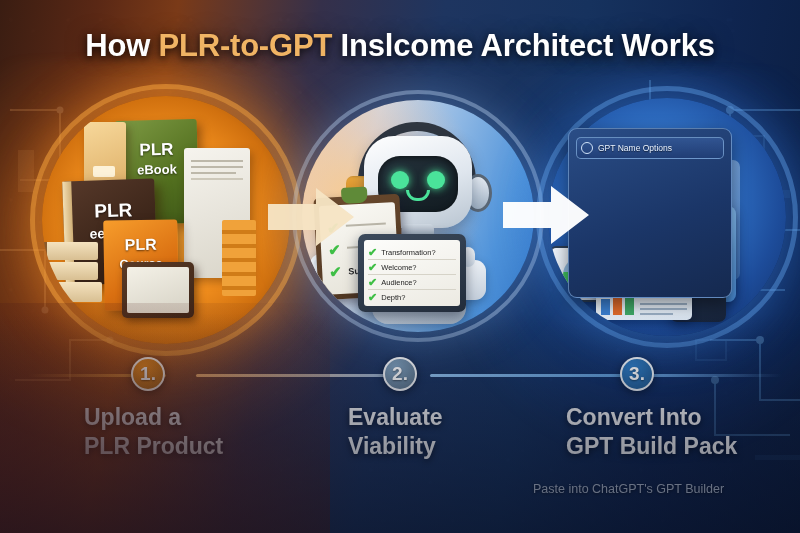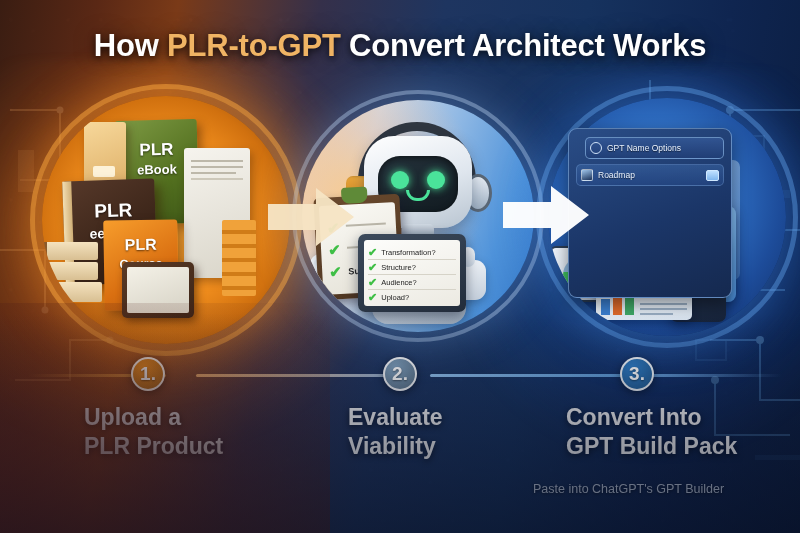--- a/index.html
+++ b/index.html
@@ -124,21 +124,21 @@
     box-shadow:0 6px 18px rgba(0,0,0,.45);
     padding:8px 7px;
   }
   .gpt-row{
     display:flex; align-items:center; gap:5px;
     height:22px; margin-bottom:5px;
     background:linear-gradient(180deg, rgba(88,140,210,.72), rgba(48,92,165,.72));
     border:1px solid rgba(160,205,250,.55);
     border-radius:5px; padding:0 4px;
   }
-  .gpt-row.first{ background:linear-gradient(180deg, rgba(52,88,150,.85), rgba(32,62,118,.85));margin-left:9px; }
+  .gpt-row.first{ background:linear-gradient(180deg, rgba(52,88,150,.85), rgba(32,62,118,.85)); }
   .gpt-row.dim{ background:linear-gradient(180deg, rgba(70,118,185,.40), rgba(42,80,150,.40)); border-color:rgba(150,195,245,.28); }
   .gpt-ico{ width:12px; height:12px; flex:0 0 12px; border-radius:2px; display:block; }
   .gpt-txt{ font-size:8.5px; color:#eaf3ff; white-space:nowrap; overflow:hidden;
     text-shadow:0 1px 1px rgba(0,0,0,.55); flex:1; }
   .gpt-badge{ width:13px; height:11px; border-radius:2px;
     background:linear-gradient(180deg,#bfe0ff,#7fb6ee); border:1px solid #cfe8ff; flex:0 0 13px;}
 
   
   .rail{
     position:absolute; height:3px; top:374px; border-radius:2px;
@@ -348,29 +348,29 @@
                 box-shadow:0 5px 13px rgba(10,20,40,.5); padding:6px;">
       <div style="width:100%; height:100%; background:linear-gradient(160deg,#fdfdfb,#eceae2);
                   border-radius:3px; padding:5px 4px;">
         <div id="checklist-rows">
             <div style="display: flex; align-items: center; gap: 4px; height: 15px; border-bottom: 1px solid rgb(214, 211, 200);">
               <span style="color: rgb(63, 191, 70); font-size: 11px; font-weight: bold; flex: 0 0 auto;">✔</span>
               <span style="font-size: 7.5px; color: rgb(29, 29, 29); white-space: nowrap;">Transformation?</span>
             </div>
             <div style="display: flex; align-items: center; gap: 4px; height: 15px; border-bottom: 1px solid rgb(214, 211, 200);">
               <span style="color: rgb(63, 191, 70); font-size: 11px; font-weight: bold; flex: 0 0 auto;">✔</span>
-              <span style="font-size: 7.5px; color: rgb(29, 29, 29); white-space: nowrap;">Structure?</span>
+              <span style="font-size: 7.5px; color: rgb(29, 29, 29); white-space: nowrap;">Welcome?</span>
             </div>
             <div style="display: flex; align-items: center; gap: 4px; height: 15px; border-bottom: 1px solid rgb(214, 211, 200);">
               <span style="color: rgb(63, 191, 70); font-size: 11px; font-weight: bold; flex: 0 0 auto;">✔</span>
               <span style="font-size: 7.5px; color: rgb(29, 29, 29); white-space: nowrap;">Audience?</span>
             </div>
             <div style="display: flex; align-items: center; gap: 4px; height: 15px;">
               <span style="color: rgb(63, 191, 70); font-size: 11px; font-weight: bold; flex: 0 0 auto;">✔</span>
-              <span style="font-size: 7.5px; color: rgb(29, 29, 29); white-space: nowrap;">Upload?</span>
+              <span style="font-size: 7.5px; color: rgb(29, 29, 29); white-space: nowrap;">Depth?</span>
             </div>
           </div>
       </div>
     </div>
   </div>
 
   <div class="scene" id="scene-right">
 
     <div style="position:absolute; left:108px; top:62px; width:84px; height:120px;
                 background:linear-gradient(160deg,rgba(190,220,250,.55),rgba(120,170,225,.4));
@@ -426,25 +426,20 @@
       </div>
     </div>
   </div>
 
   <div class="gpt-card">
     <div id="gpt-rows">
         <div class="gpt-row first">
           <span class="gpt-ico" style="border: 1.5px solid rgb(207, 226, 248); border-radius: 50%; background: transparent;"></span>
           <span class="gpt-txt">GPT Name Options</span>
         </div>
-        <div class="gpt-row dim">
-          <span class="gpt-ico" style="background: linear-gradient(160deg, rgb(159, 196, 234), rgba(0, 0, 0, 0.35)); border: 1px solid rgba(255, 255, 255, 0.55);"></span>
-          <span class="gpt-txt">Roadmap</span>
-          <span class="gpt-badge"></span>
-        </div>
       </div>
   </div>
 
   <svg class="arrow" style="left:268px; top:188px;" width="86" height="58" viewBox="0 0 86 58">
     <path d="M0 16 H48 V0 L86 29 L48 58 V42 H0 Z" fill="#f6e4c4" opacity=".96"></path>
   </svg>
   <svg class="arrow" style="left:503px; top:186px;" width="86" height="58" viewBox="0 0 86 58">
     <path d="M0 16 H48 V0 L86 29 L48 58 V42 H0 Z" fill="#ffffff" opacity=".97"></path>
   </svg>
 
@@ -471,18 +466,18 @@
     <span>Evaluate</span><br>
     <span>Viability</span>
   </div>
   <div class="step-label" style="left:566px; top:403px;">
     <span>Convert Into</span><br>
     <span>GPT Build Pack</span>
   </div>
   <div class="sub-note" style="left:533px; top:482px;">Paste into ChatGPT's GPT Builder</div>
 
   <div class="title">
-    <span>How </span><span class="hl" style="color: rgb(240, 180, 100);">PLR-to-GPT</span><span> Convert Architect Works</span>
+    <span>How </span><span class="hl" style="color: rgb(240, 180, 100);">PLR-to-GPT</span><span> Inslcome Architect Works</span>
   </div>
 
   <div class="bg-bottom-warm"></div>
   <div class="bg-bottom-dark"></div>
 </div>
 
 </body></html>

